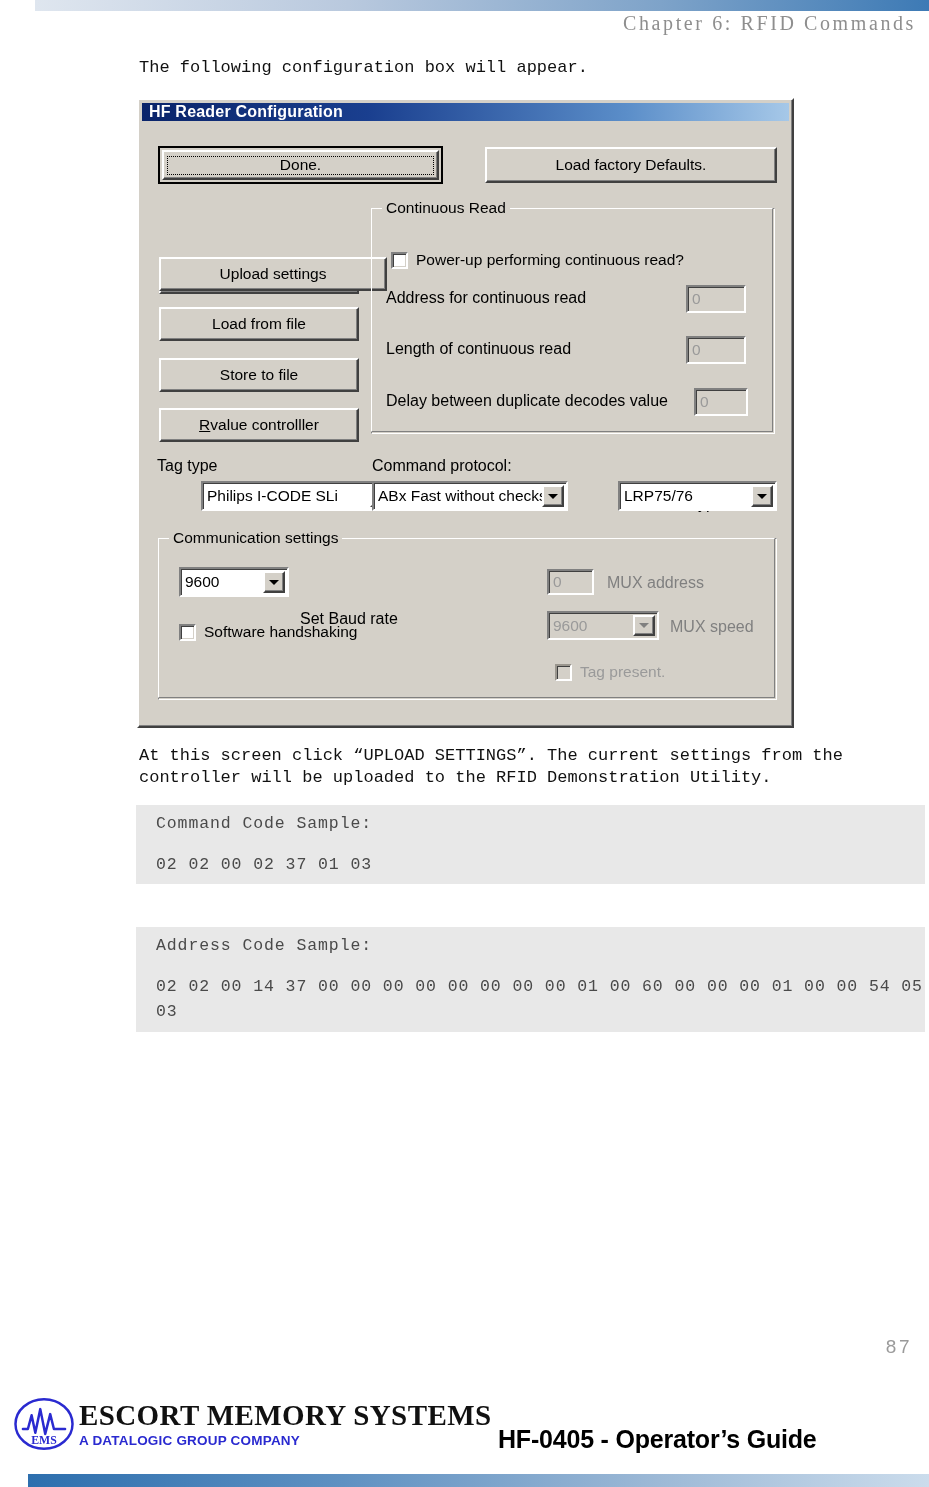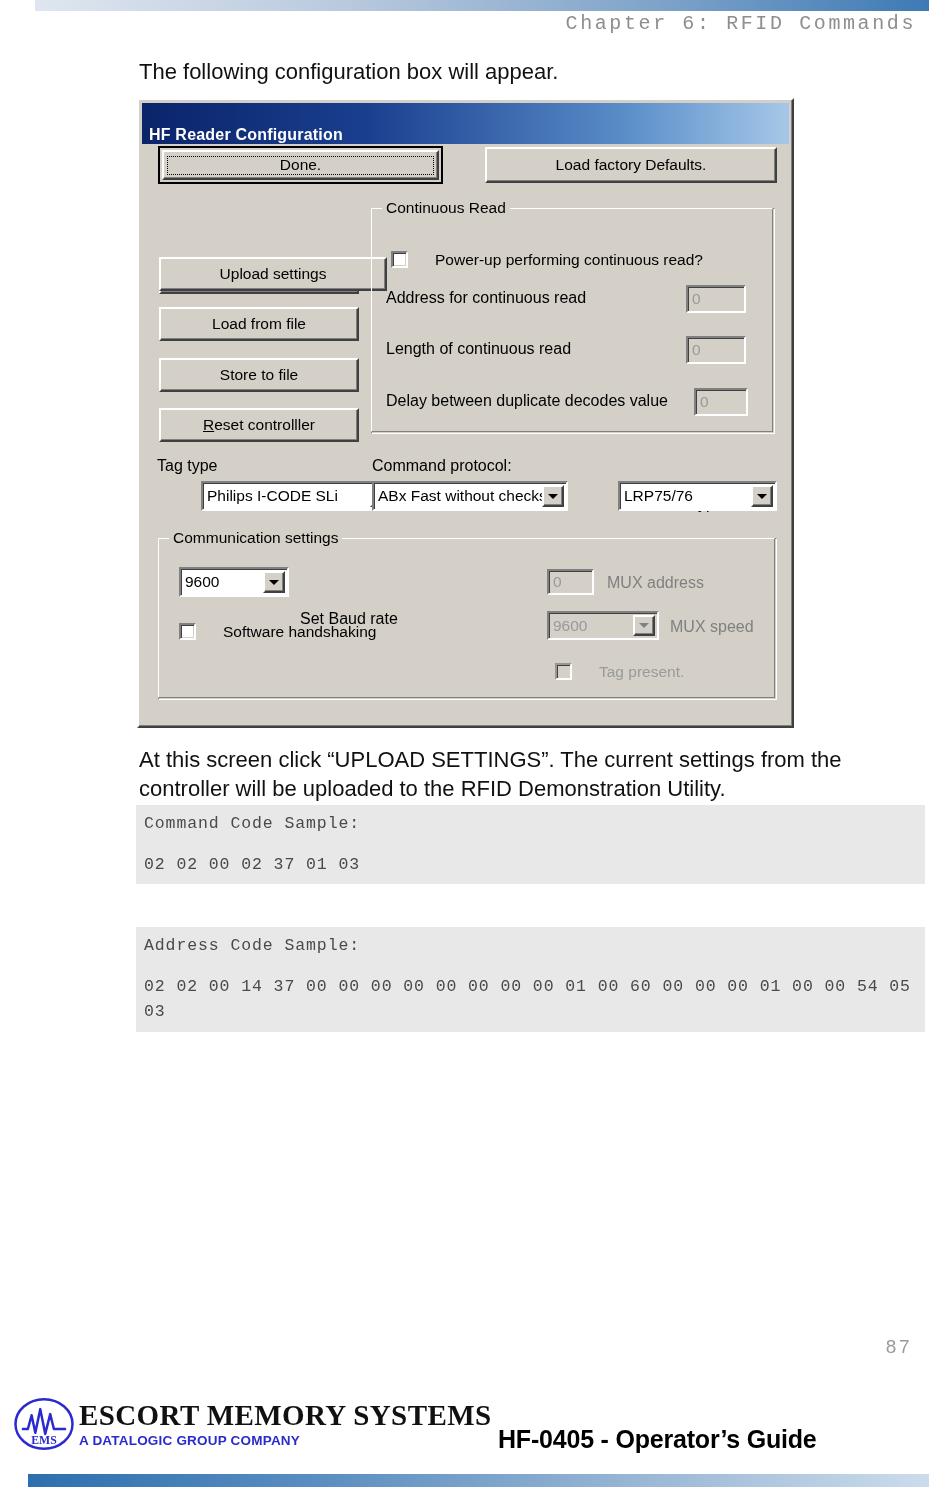--- a/index.html
+++ b/index.html
@@ -30,49 +30,49 @@
   }
 
   .chapter-header {
     position: absolute;
     left: 0; top: 12px;
     width: 916px;
     text-align: right;
     font-size: 20px;
     letter-spacing: 2.6px;
     color: #8e8e8e;
-    font-family: Liberation Mono, monospace;
+    font-family: Liberation Serif, serif;
     white-space: nowrap;
   }
 
   
   .body-text {
     position: absolute;
-    font-size: 22px;
+    font-size: 17px;
     color: #111111;
     line-height: 1.32;
-    font-family: Liberation Sans, sans-serif;
+    font-family: Liberation Mono, monospace;
   }
   #intro-line { left: 139px; top: 57px; }
   #after-line {
     left: 139px; top: 745px;
     width: 775px;
   }
 
   
   .code-block {
     position: absolute;
     left: 136px;
     width: 789px;
     background: #e8e8e8;
     font-family: "Liberation Mono", monospace;
     font-size: 16.5px;
     color: #4a4a4a;
     letter-spacing: 0.9px;
-    padding: 6px 0 7px 8px;
+    padding: 6px 0 7px 20px;
     box-sizing: border-box;
     line-height: 1.55;
   }
   .code-label { display: block; }
   .code-val { display: block; margin-top: 15px; white-space: pre-wrap; word-break: break-word; }
   #command-block { top: 805px; }
   #response-block { top: 927px; }
 
   
   .page-number {
@@ -126,27 +126,27 @@
     border-left: 2px solid #ffffff;
     border-right: 2px solid #404040;
     border-bottom: 2px solid #404040;
     box-sizing: border-box;
     font-family: "Liberation Sans", sans-serif;
     box-shadow: inset -1px -1px 0 #808080, inset 1px 1px 0 #d4d0c8;
   }
   .titlebar {
     position: absolute;
     left: 3px; top: 3px; right: 3px;
-    height: 41px;
+    height: 18px;
     background: linear-gradient(to right, #0a246a 0%, #1a3f8f 35%, #5b8ec9 75%, #a6c8e8 100%);
     color: #ffffff;
     font-size: 16px;
     font-weight: bold;
     display: flex;
-    align-items: flex-end;
+    align-items: center;
     padding-left: 7px;
     box-sizing: border-box;
     letter-spacing: 0.2px;
   }
 
   
   .win-btn {
     position: absolute;
     background: #d4d0c8;
     border-top: 2px solid #ffffff;
@@ -217,21 +217,21 @@
   
   .lbl {
     position: absolute;
     font-size: 16px;
     color: #000;
     white-space: nowrap;
   }
   .lbl.disabled { color: #808080; }
 
   
-  .cb-wrap { position: absolute; display: flex; align-items: flex-start; gap: 19px; }
+  .cb-wrap { position: absolute; display: flex; align-items: flex-end; }
   .cb-box {
     width: 17px; height: 17px;
     background: #ffffff;
     border-top: 2px solid #808080;
     border-left: 2px solid #808080;
     border-right: 2px solid #ffffff;
     border-bottom: 2px solid #ffffff;
     box-sizing: border-box;
     flex: 0 0 auto;
     box-shadow: inset 1px 1px 0 #404040, inset -1px -1px 0 #d4d0c8;
@@ -348,21 +348,21 @@
   <div class="win-btn" style="left:20px; top:157px; width:228px; height:34px;">
     <span>Upload settings</span>
   </div>
   <div class="win-btn" style="left:20px; top:207px; width:200px; height:34px;">
     <span>Load from file</span>
   </div>
   <div class="win-btn" style="left:20px; top:258px; width:200px; height:34px;">
     <span>Store to file</span>
   </div>
   <div class="win-btn" style="left:20px; top:308px; width:200px; height:34px;">
-    <span><span class="underline-accel">R</span><span>eset controlller</span></span>
+    <span><span class="underline-accel">R</span><span>value controlller</span></span>
   </div>
 
   <div class="groupbox" style="left:232px; top:108px; width:404px; height:226px;">
     <div class="gb-inner"></div>
     <div class="gb-title">Continuous Read</div>
 
     <div class="cb-wrap" style="left:19px; top:42px;">
       <span class="cb-box"></span>
       <span class="cb-label">Power-up performing continuous read?</span>
     </div>

